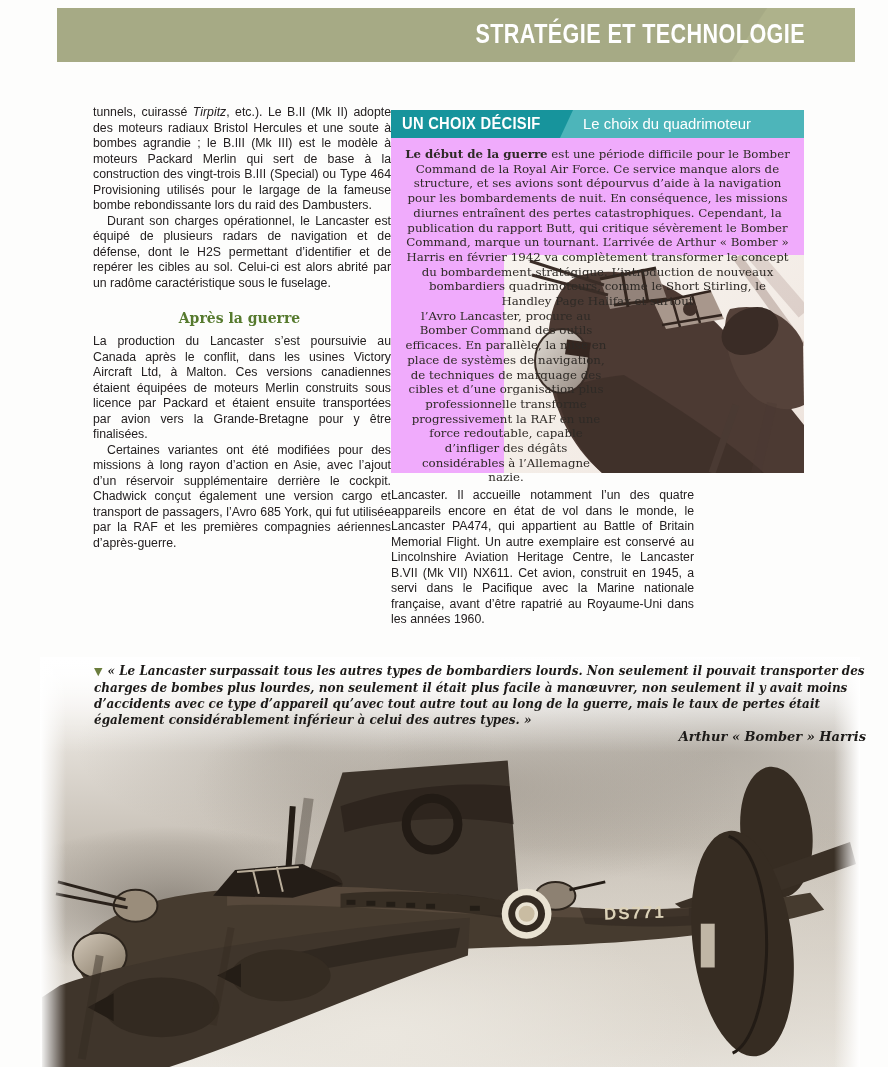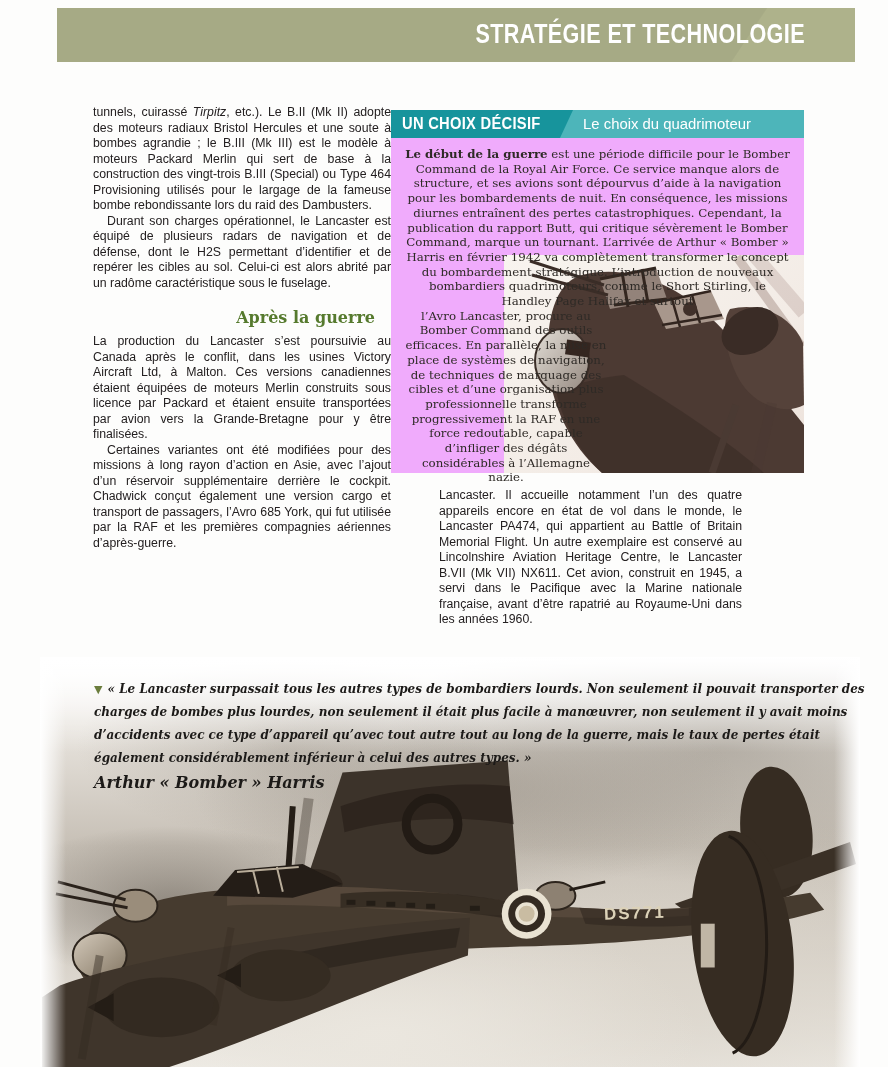--- a/index.html
+++ b/index.html
@@ -12,46 +12,46 @@
         clip-path:polygon(0 0,89% 0,84.5% 100%,0 100%);}
   .band-title{position:absolute;right:50px;top:50%;
         transform:translateY(-52%) scaleX(0.8);transform-origin:100% 50%;
         font-size:27px;font-weight:bold;color:#ffffff;white-space:nowrap;letter-spacing:0.5px;}
 
   
   .body-text{font-size:12.3px;line-height:15.5px;text-align:justify;color:#242021;}
   .body-text p{margin:0;}
   .indent{text-indent:14px;}
   .col-left{position:absolute;left:93px;top:105px;width:298px;}
-  .sec-heading{margin:16px 16px 5px 0;font-family:"DejaVu Serif",serif;font-weight:bold;
-        font-size:16px;line-height:22px;color:#567a2e;text-align:right;}
-  .col-right-text{position:absolute;left:391px;top:488px;width:303px;margin-left:48px;}
+  .sec-heading{margin:16px 5px 5px 0;font-family:"DejaVu Serif",serif;font-weight:bold;
+        font-size:14px;line-height:22px;color:#567a2e;text-align:center;}
+  .col-right-text{position:absolute;left:391px;top:488px;width:303px;}
 
   
   .sidebar{position:absolute;left:391px;top:110px;width:413px;height:363px;background:#f0abfc;}
   .sb-header{position:relative;height:28px;background:#4db5ba;}
   .sb-kicker-wrap{position:absolute;left:0;top:0;height:100%;width:182px;background:#17949c;
         clip-path:polygon(0 0,100% 0,calc(100% - 13px) 100%,0 100%);
         display:flex;align-items:center;}
   .sb-kicker{padding-left:12px;font-weight:bold;font-size:16px;color:#fff;white-space:nowrap;
         transform:scaleX(0.92);transform-origin:0 50%;letter-spacing:0.3px;}
   .sb-subtitle{position:absolute;left:192px;top:0;line-height:28px;color:#ffffff;font-size:15.5px;
         transform:scaleX(0.96);transform-origin:0 50%;white-space:nowrap;}
   .sb-body{position:relative;z-index:1;padding:9px 12px 0 12px;
         font-family:"DejaVu Serif",serif;font-size:11.8px;line-height:14.7px;color:#2e2a26;
         text-align:center;}
   .sb-narrow{width:206px;}
   .sb-photo{position:absolute;right:0;bottom:0;width:300px;height:218px;z-index:0;}
 
   
-  .quote{position:absolute;left:94px;top:678px;width:772px;z-index:3;
+  .quote{position:absolute;left:94px;top:663px;width:772px;z-index:3;
         font-family:"DejaVu Serif",serif;font-style:italic;font-weight:bold;
-        font-size:12px;line-height:23px;color:#1c1a18;text-align:left;}
+        font-size:12px;line-height:16px;color:#1c1a18;text-align:left;}
   .quote-marker{color:#6b7d3d;font-style:normal;font-size:11px;margin-right:5px;}
-  .quote-attribution{margin-top:1px;font-size:16px;}
+  .quote-attribution{text-align:right;margin-top:1px;font-size:13px;}
 
   
   .photo{position:absolute;left:40px;top:657px;width:820px;height:410px;z-index:1;
      background:
        radial-gradient(ellipse 260px 110px at 16% 60%, rgba(84,76,66,0.50), transparent 70%),
        radial-gradient(ellipse 380px 150px at 52% 32%, rgba(130,121,109,0.45), transparent 72%),
        radial-gradient(ellipse 470px 190px at 83% 22%, rgba(116,108,96,0.42), transparent 72%),
        radial-gradient(ellipse 300px 130px at 30% 22%, rgba(150,142,130,0.38), transparent 70%),
        radial-gradient(ellipse 420px 170px at 42% 92%, rgba(235,231,223,0.95), transparent 75%),
        radial-gradient(ellipse 600px 250px at 72% 82%, rgba(219,213,203,0.85), transparent 75%),

